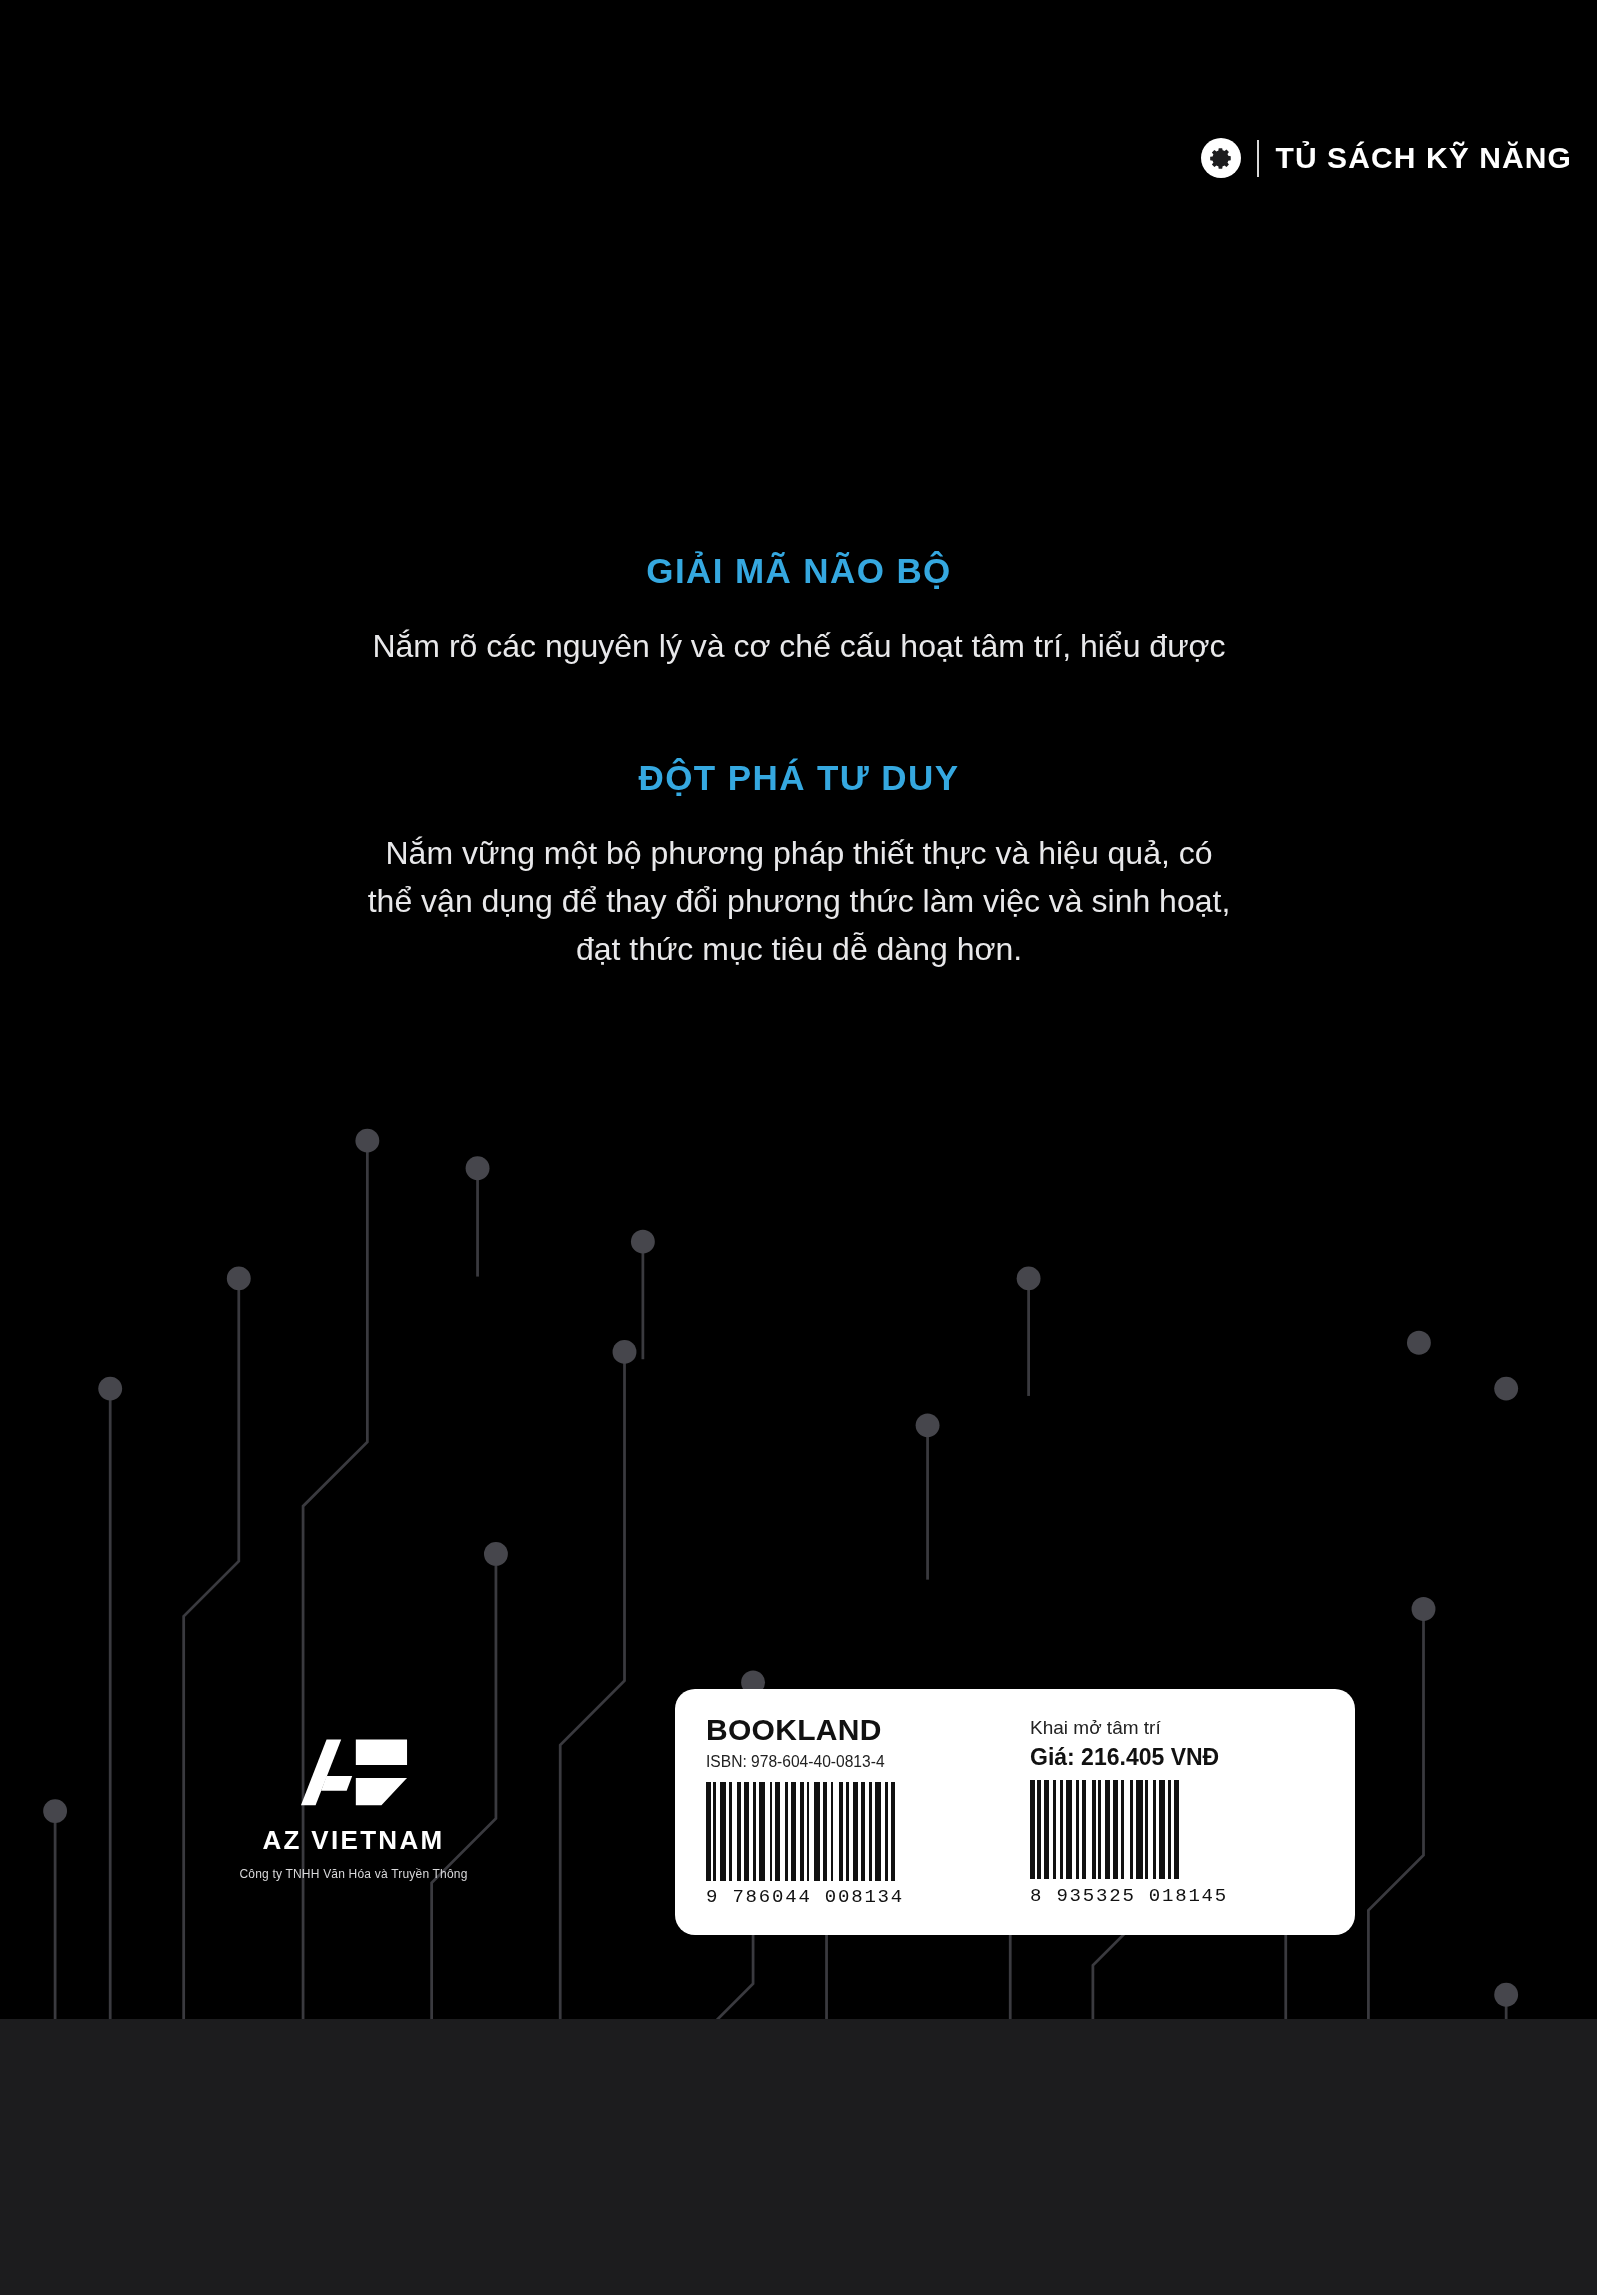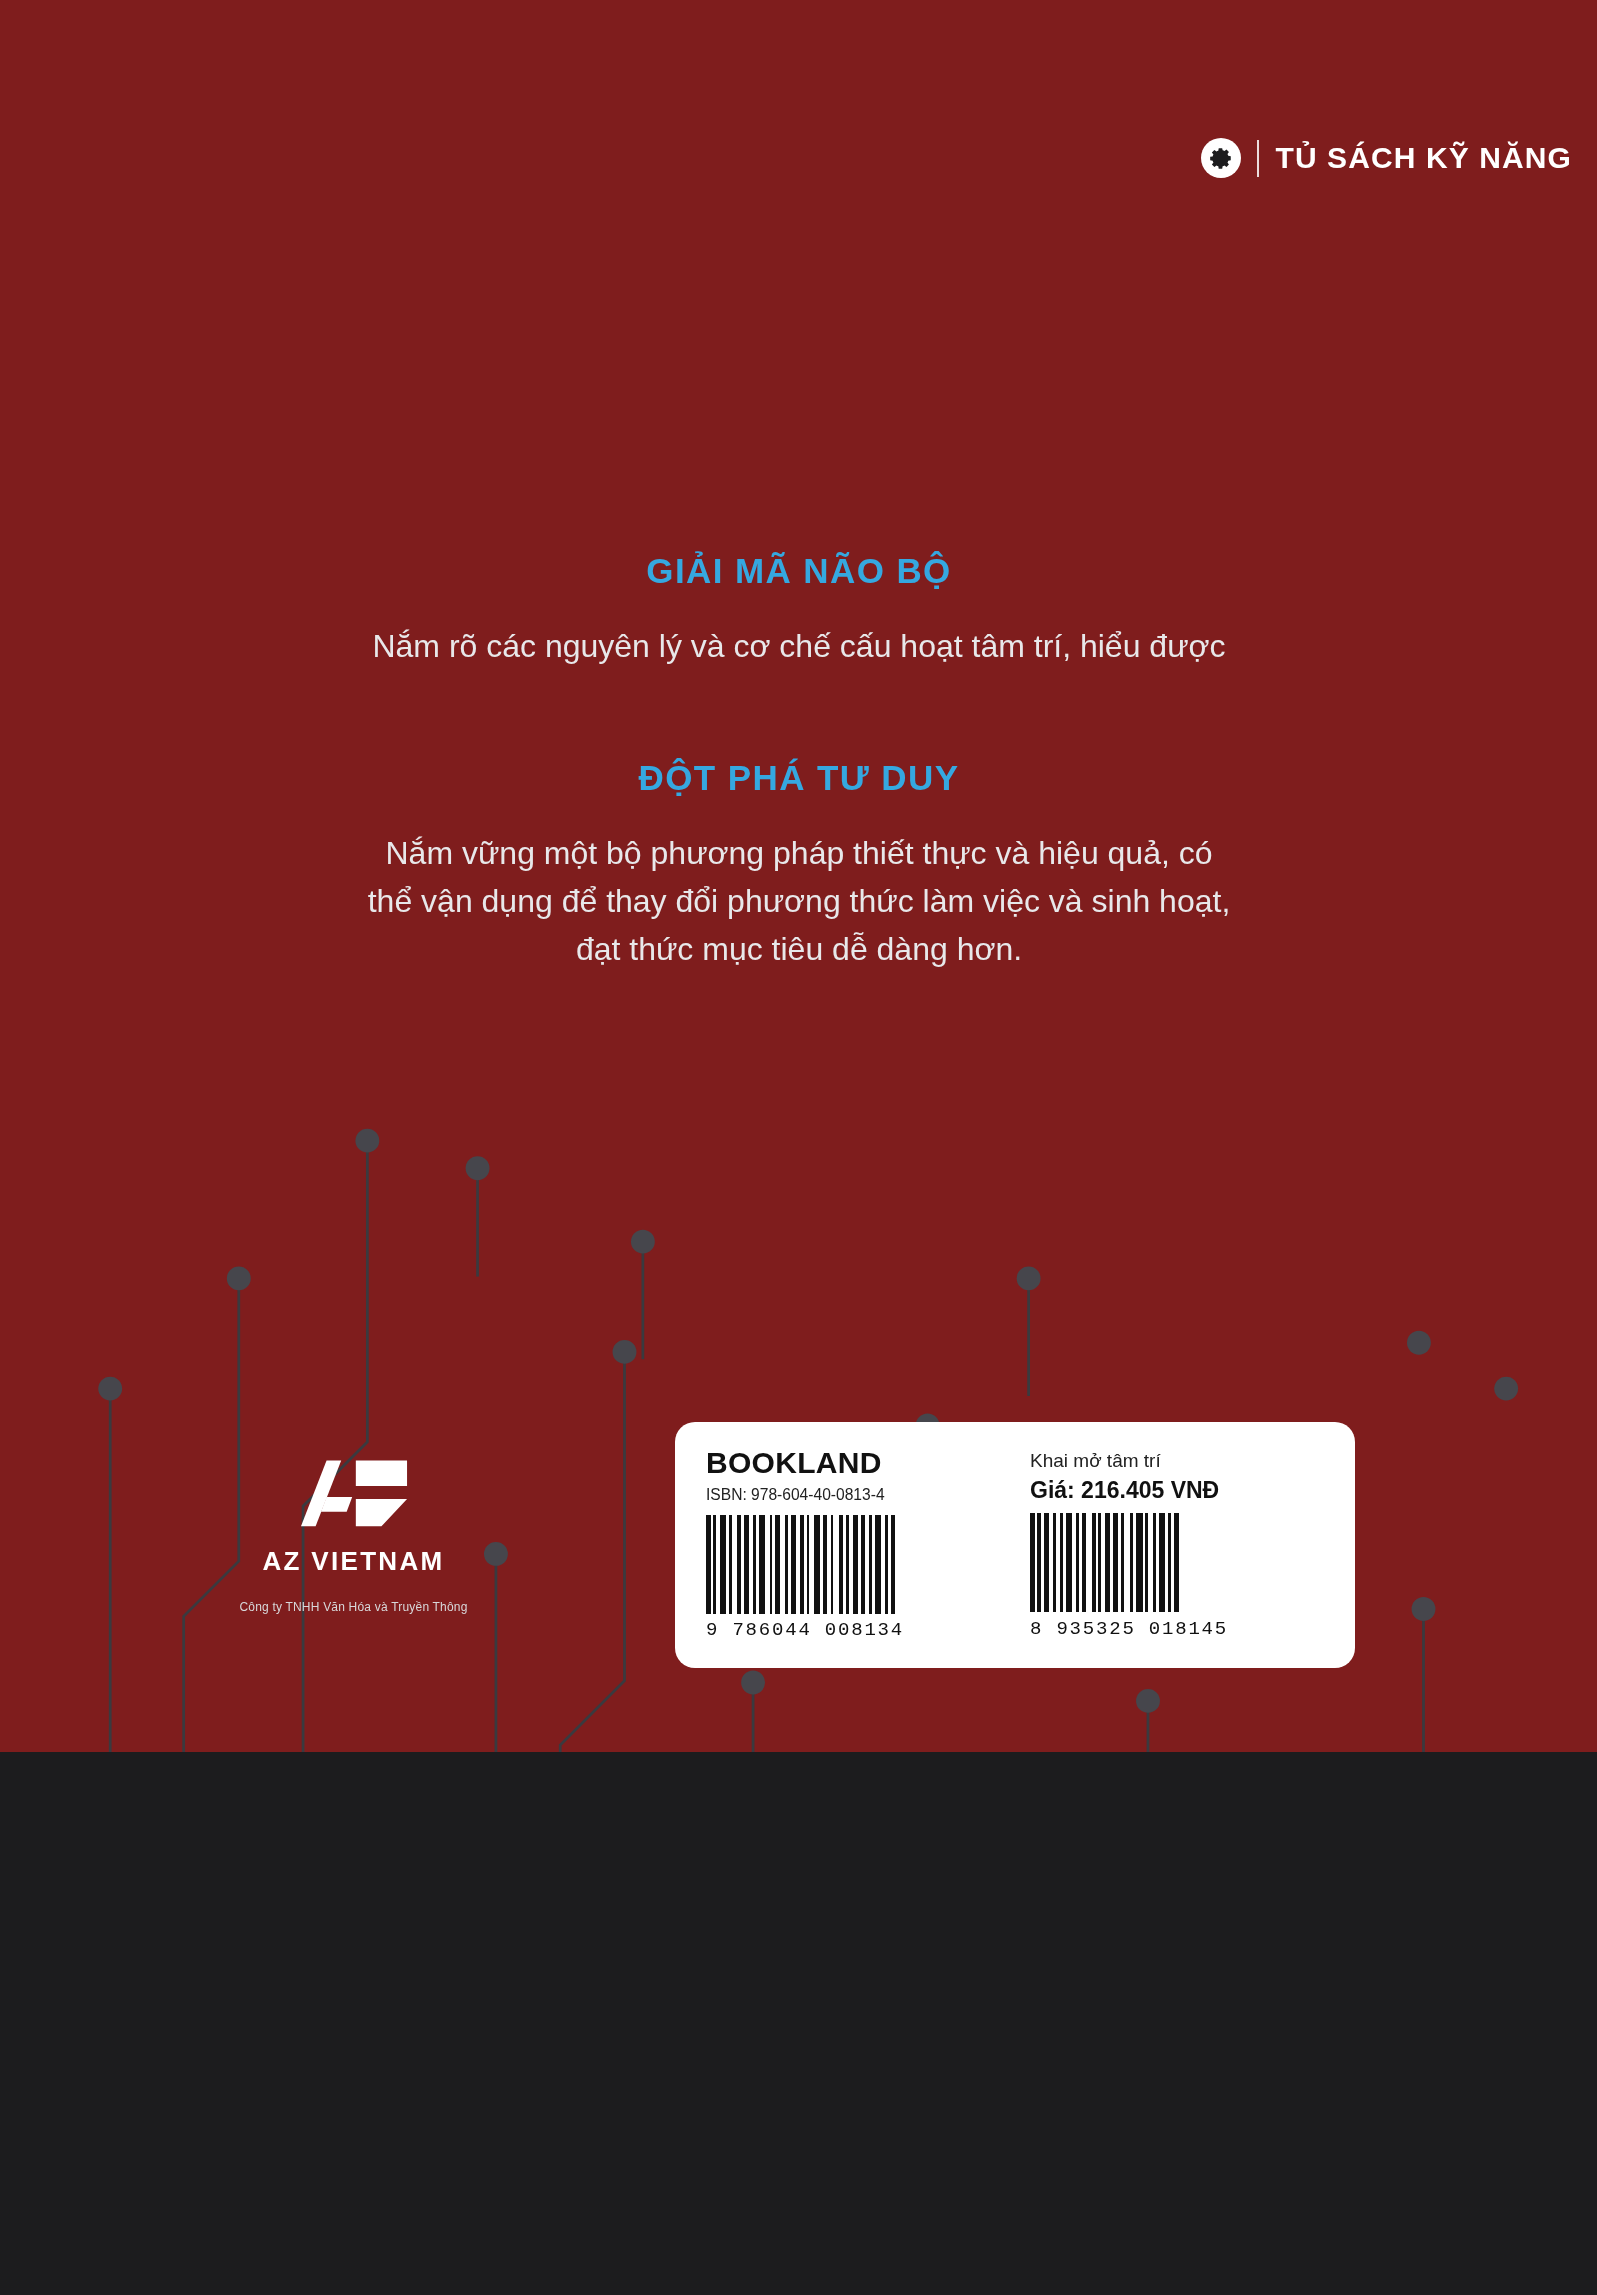--- a/index.html
+++ b/index.html
@@ -3,22 +3,22 @@
 <meta charset="utf-8">
 <style>
   html, body {
     margin: 0;
     padding: 0;
     background: #1c1c1e;
   }
   .page {
     position: relative;
     width: 1598px;
-    height: 1752px;
-    background: #7f1d1d;
+    height: 2019px;
+    background: #000000;
     overflow: hidden;
     font-family: "Liberation Sans", sans-serif;
   }
   
   .circuit {
     position: absolute;
     left: 0; top: 0;
     width: 1598px;
     height: 2296px;
     pointer-events: none;
@@ -94,21 +94,21 @@
   .publisher .mark {
     width: 110px;
     height: 75px;
     margin: 0 auto 13px auto;
   }
   .publisher .pub-name {
     color: #ffffff;
     font-size: 26px;
     font-weight: bold;
     letter-spacing: 2.3px;
-    margin-bottom: 23px;
+    margin-bottom: 11px;
   }
   .publisher .pub-sub {
     color: #d8d8da;
     font-size: 12px;
     letter-spacing: 0.2px;
   }
   
   .barcode-card {
     position: absolute;
     left: 675px;

